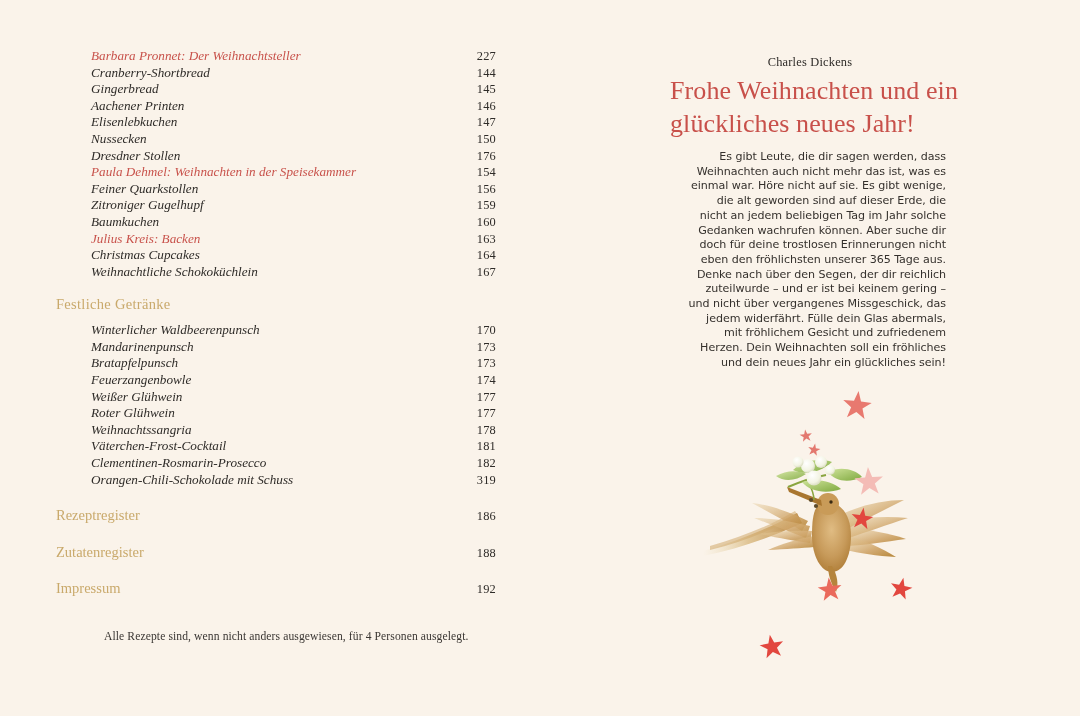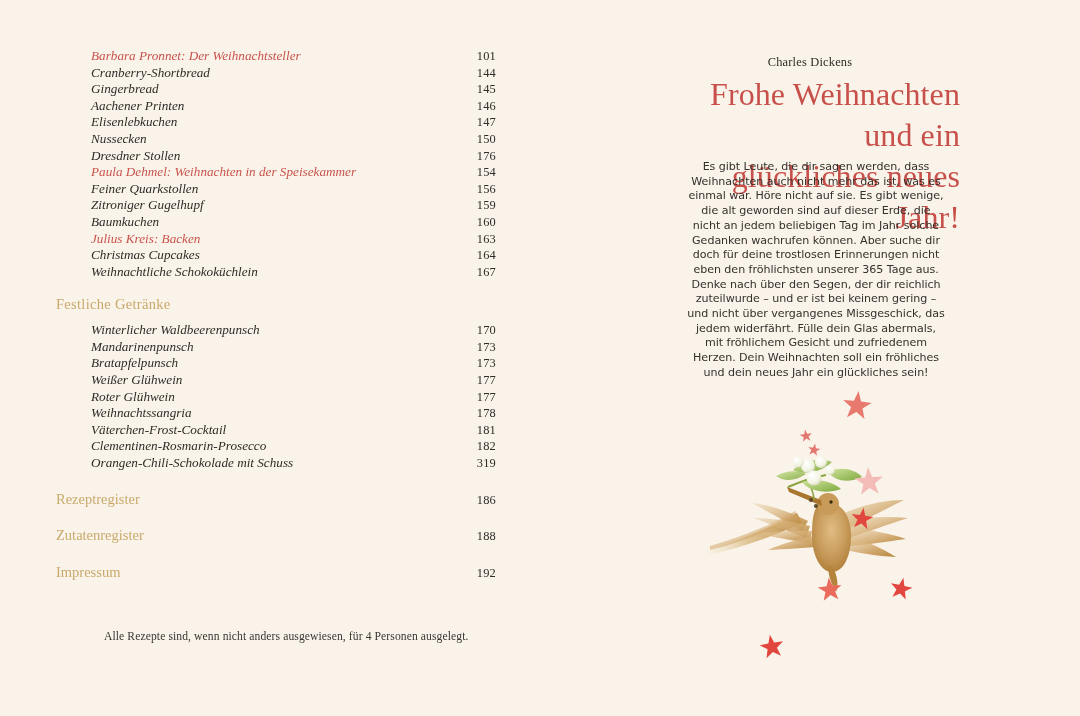--- a/index.html
+++ b/index.html
@@ -110,36 +110,36 @@
     text-align: center;
     font-size: 12.4px;
     color: #2e2b28;
     letter-spacing: 0.2px;
   }
   .headline {
     position: absolute;
     top: 74px;
     left: 130px;
     width: 290px;
-    text-align: right;
-    font-size: 32px;
+    text-align: left;
+    font-size: 26px;
     line-height: 1.28;
     color: #c8504a;
     letter-spacing: 0.1px;
   }
   .bodytext {
     position: absolute;
-    top: 160px;
+    top: 150px;
     left: 146px;
     width: 260px;
     font-family: "DejaVu Sans", sans-serif;
     font-size: 11.1px;
     line-height: 14.7px;
     color: #34302c;
-    text-align: center;
+    text-align: right;
     letter-spacing: -0.05px;
     -webkit-hyphens: manual;
     hyphens: manual;
   }
 
   
   .decor {
     position: absolute;
     left: 0;
     top: 0;
@@ -155,21 +155,21 @@
 <div class="spread">
 
   <div class="page-left">
 
     <div class="toc">
       <div id="toc-groups">
           <div class="toc-group">
             <div class="toc-row story">
               <span class="t">Barbara Pronnet: Der Weihnachtsteller</span>
               <span class="fill"></span>
-              <span class="p">101</span>
+              <span class="p">227</span>
             </div>
             <div class="toc-row">
               <span class="t">Cranberry-Shortbread</span>
               <span class="fill"></span>
               <span class="p">144</span>
             </div>
             <div class="toc-row">
               <span class="t">Gingerbread</span>
               <span class="fill"></span>
               <span class="p">145</span>
@@ -239,20 +239,25 @@
             </div>
             <div class="toc-row">
               <span class="t">Mandarinenpunsch</span>
               <span class="fill"></span>
               <span class="p">173</span>
             </div>
             <div class="toc-row">
               <span class="t">Bratapfelpunsch</span>
               <span class="fill"></span>
               <span class="p">173</span>
+            </div>
+            <div class="toc-row">
+              <span class="t">Feuerzangenbowle</span>
+              <span class="fill"></span>
+              <span class="p">174</span>
             </div>
             <div class="toc-row">
               <span class="t">Weißer Glühwein</span>
               <span class="fill"></span>
               <span class="p">177</span>
             </div>
             <div class="toc-row">
               <span class="t">Roter Glühwein</span>
               <span class="fill"></span>
               <span class="p">177</span>

